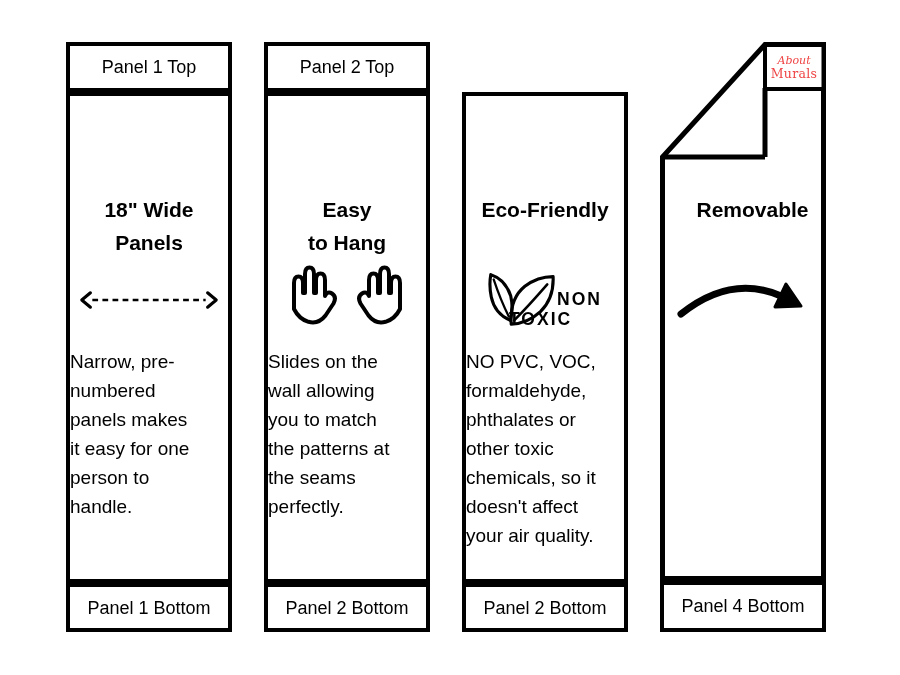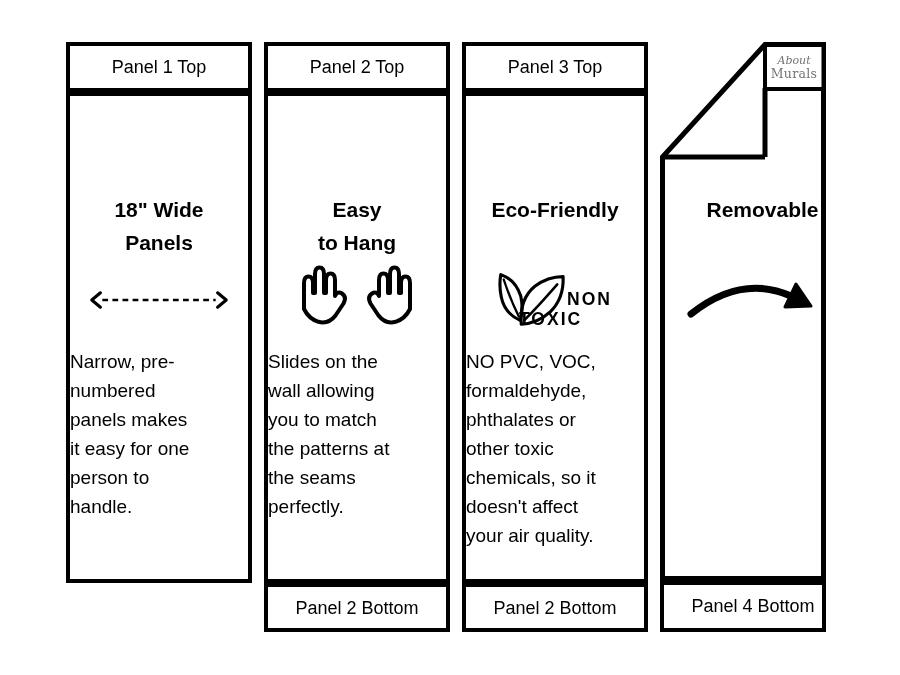--- a/index.html
+++ b/index.html
@@ -1,20 +1,20 @@
 <!DOCTYPE html>
 <html><head>
 <meta charset="utf-8">
 <style>
   html,body{margin:0;padding:0;background:#fff;}
   .canvas{
     position:relative;width:900px;height:675px;background:#fff;color:#000;
     font-family:"Liberation Sans","DejaVu Sans",sans-serif;overflow:hidden;
   }
-  .panel{position:absolute;top:42px;width:186px;height:590px;}
+  .panel{position:absolute;top:42px;width:166px;height:590px;}
   .p1{left:66px}.p2{left:264px}.p3{left:462px}.p4{left:660px}
   .pbox{
     position:absolute;left:0;right:0;background:#fff;border:4px solid #000;
     box-sizing:border-box;
   }
   .pbox.cap{display:flex;align-items:center;justify-content:center;}
   .box-top{top:0;height:50px;}
   .box-body{top:50px;height:491px;}
   .box-bottom{top:541px;height:49px;}
   .plabel{font-size:18px;line-height:20px;white-space:nowrap;}
@@ -41,21 +41,21 @@
   }
   .nt-toxic{
     position:absolute;left:40px;top:46px;font-size:17.5px;font-weight:600;
     letter-spacing:2px;
   }
   
   .p4svg{position:absolute;left:0;top:0;}
   .p4-logo{
     position:absolute;left:105px;top:3px;width:58px;height:44px;
     display:flex;flex-direction:column;align-items:center;justify-content:center;
-    color:#737373;
+    color:#ef4444;
   }
   .logo-about{font-family:"DejaVu Serif",serif;font-style:italic;font-size:11px;line-height:12px;}
   .logo-murals{font-family:"DejaVu Serif",serif;font-size:12.5px;line-height:13px;letter-spacing:.3px;}
   .p4-title{
     position:absolute;top:151px;left:0;right:0;text-align:center;
     font-weight:bold;font-size:21px;line-height:33px;padding-left:19px;
   }
   .p4-arrow{position:absolute;top:228px;left:50%;transform:translateX(-50%);}
   .p4-text{
     position:absolute;top:313px;left:0;right:0;text-align:center;
@@ -86,20 +86,23 @@
           <path d="M137 3.5 L146 11 L137 18.5" stroke="#000" stroke-width="3.2" fill="none" stroke-linecap="round" stroke-linejoin="round"></path>
         </svg>
       </div>
       <div class="ptext">Narrow, pre-
 numbered
 panels makes
 it easy for one
 person to
 handle.</div>
     </div>
+    <div class="pbox cap box-bottom">
+      <span class="plabel">Panel 1 Bottom</span>
+    </div>
   </div>
 
   <div class="panel p2">
     <div class="pbox cap box-top">
       <span class="plabel">Panel 2 Top</span>
     </div>
     <div class="pbox box-body">
       <div class="ptitle">Easy
 to Hang</div>
       <div class="picon">
@@ -118,23 +121,20 @@
 the patterns at
 the seams
 perfectly.</div>
     </div>
     <div class="pbox cap box-bottom">
       <span class="plabel">Panel 2 Bottom</span>
     </div>
   </div>
 
   <div class="panel p3">
-    <div class="pbox cap box-top">
-      <span class="plabel">Panel 3 Top</span>
-    </div>
     <div class="pbox box-body">
       <div class="ptitle">Eco-Friendly</div>
       <div class="picon">
         <div class="nt-wrap">
           <svg class="nt-leaves" width="74" height="70" viewBox="0 0 76 70">
             <path d="M29 62 Q27 36 43 23 Q56 13 72 13 Q73 35 59 49 Q46 61 29 62 Z" fill="none" stroke="#000" stroke-width="3.2" stroke-linejoin="round"></path>
             <path d="M32 58 Q46 44 66 21" fill="none" stroke="#000" stroke-width="2.6" stroke-linecap="round"></path>
             <path d="M28 58 Q12 51 8.5 34 Q6 22 8 11 Q23 16 28.5 33 Q31.5 46 28 58 Z" fill="none" stroke="#000" stroke-width="3.2" stroke-linejoin="round"></path>
             <path d="M26.5 54 Q18 37 11 16" fill="none" stroke="#000" stroke-width="2.4" stroke-linecap="round"></path>
           </svg>

